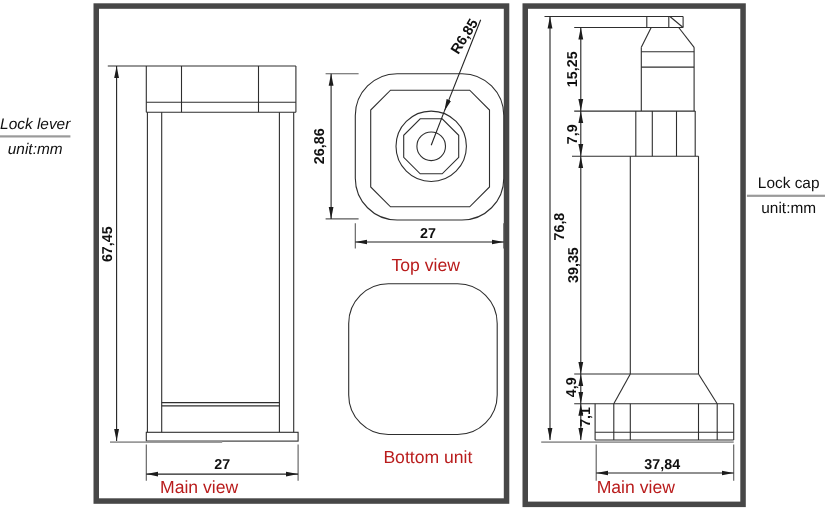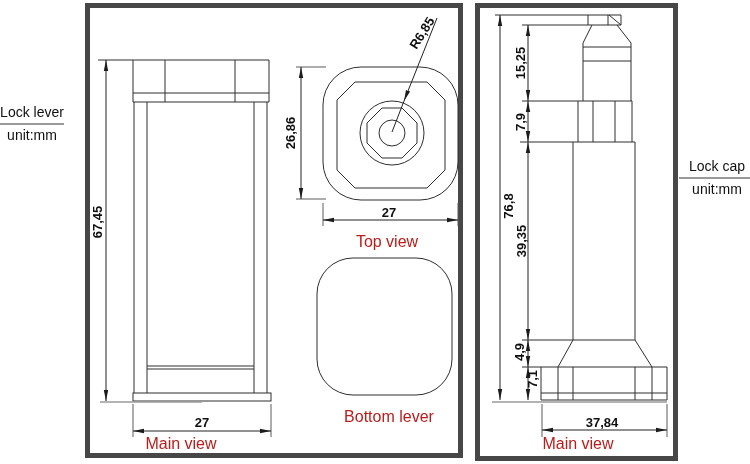--- a/index.html
+++ b/index.html
@@ -24,21 +24,21 @@
   .side-unit{display:block;font-size:14px;text-align:center;padding-top:2px;}
 </style>
 </head>
 <body>
 
 <div id="stage">
 
   <div id="panel-lever" class="panel"></div>
   <div id="panel-cap" class="panel"></div>
 
-  <div class="side-label" style="left:0;top:104px;width:64px;">
+  <div class="side-label" style="left:0;top:104px;width:64px;font-style:italic;">
     <span class="side-title">Lock lever</span>
     <span class="side-unit">unit:mm</span>
   </div>
   <div class="side-label" style="left:679px;top:158px;width:76px;">
     <span class="side-title">Lock cap</span>
     <span class="side-unit">unit:mm</span>
   </div>
 
   <svg id="art" width="750" height="464" viewBox="0 0 750 464">
     <defs>
@@ -153,16 +153,16 @@
   <span class="lbl dim rot" style="left:508px;top:206px;">76,8</span>
   <span class="lbl dim rot" style="left:520px;top:63px;">15,25</span>
   <span class="lbl dim rot" style="left:520px;top:122px;">7,9</span>
   <span class="lbl dim rot" style="left:521px;top:241px;">39,35</span>
   <span class="lbl dim rot" style="left:519px;top:352px;">4,9</span>
   <span class="lbl dim rot" style="left:532px;top:379px;">7,1</span>
   <span class="lbl dim ctr" style="left:602px;top:422px;">37,84</span>
 
   <span class="lbl view-label ctr" style="left:181px;top:444px;">Main view</span>
   <span class="lbl view-label ctr" style="left:387px;top:242px;">Top view</span>
-  <span class="lbl view-label ctr" style="left:389px;top:417px;">Bottom lever</span>
+  <span class="lbl view-label ctr" style="left:389px;top:417px;">Bottom unit</span>
   <span class="lbl view-label ctr" style="left:578px;top:444px;">Main view</span>
 
 </div>
 
 </body></html>

